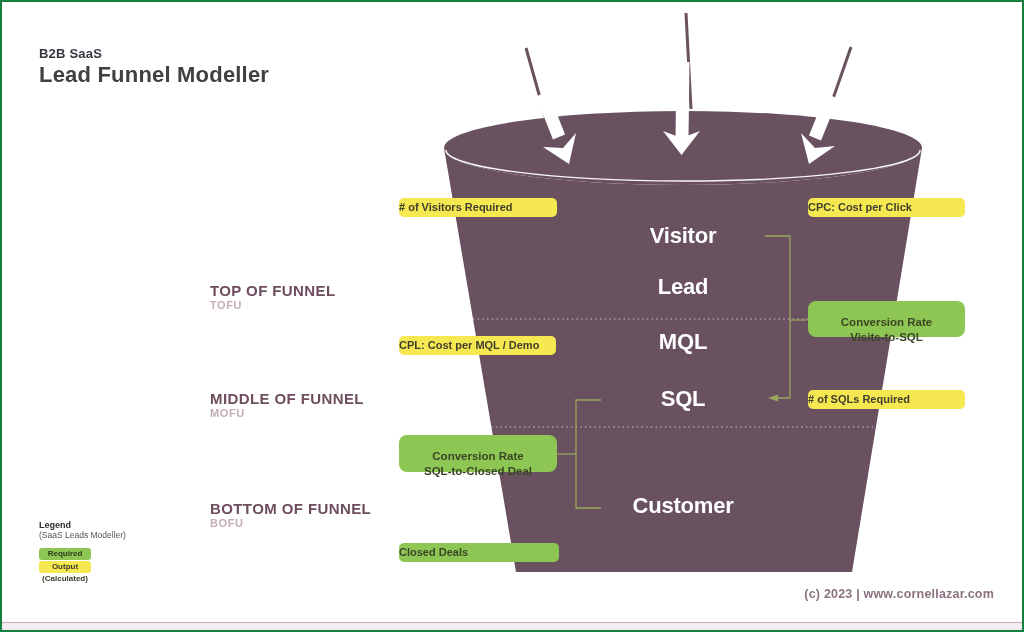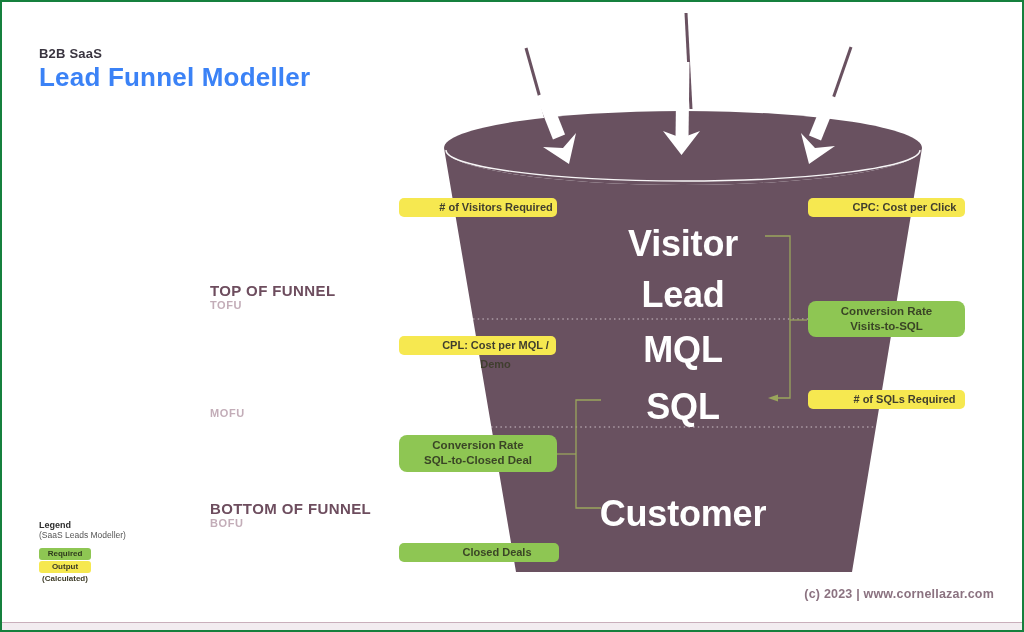--- a/index.html
+++ b/index.html
@@ -6,32 +6,32 @@
   .canvas{
     position:relative;width:1024px;height:632px;overflow:hidden;background:#ffffff;
     font-family:"Liberation Sans", sans-serif;
     box-sizing:border-box;border:2px solid #15803d;
   }
   .bottom-strip{position:absolute;left:0;right:0;bottom:0;height:7px;background:#f2ecf0;border-top:1px solid #c9afbb;}
   .abs{position:absolute;}
   svg{position:absolute;left:0;top:0;}
 
   .kicker{left:37px;top:44px;font-size:13px;font-weight:bold;color:#3a3540;letter-spacing:.2px;}
-  .title{left:37px;top:60px;font-size:26px;font-weight:bold;color:#3b82f6;letter-spacing:.2px;}
+  .title{left:37px;top:60px;font-size:22px;font-weight:bold;color:#404040;letter-spacing:.2px;}
 
   .section-label{left:208px;font-size:15px;font-weight:bold;color:#6d4d5e;letter-spacing:.4px;}
   .section-sub{left:208px;font-size:11px;font-weight:bold;color:#c3adb8;letter-spacing:.6px;}
 
-  .stage{left:531px;width:300px;text-align:center;color:#ffffff;font-size:36px;font-weight:bold;letter-spacing:-0.2px;}
+  .stage{left:531px;width:300px;text-align:center;color:#ffffff;font-size:22px;font-weight:bold;letter-spacing:-0.2px;}
 
-  .chip{box-sizing:border-box;height:19px;line-height:19px;text-align:center;font-size:11px;font-weight:bold;border-radius:5px;padding-left:36px;}
+  .chip{box-sizing:border-box;height:19px;line-height:19px;text-align:left;font-size:11px;font-weight:bold;border-radius:5px;}
   .chip.yellow{background:#f6e850;color:#403e2f;}
   .chip.green{background:#8ec653;color:#3a4526;}
   .label2{box-sizing:border-box;text-align:center;font-size:11.5px;font-weight:bold;border-radius:8px;
-          background:#8ec653;color:#3a4526;padding-top:3px;line-height:15px;}
+          background:#8ec653;color:#3a4526;padding-top:14px;line-height:15px;}
 
   .legend-title{left:37px;top:518px;font-size:9px;font-weight:bold;color:#2e2e2e;}
   .legend-sub{left:37px;top:528px;font-size:8.5px;color:#555;text-align:center;}
   .legend-chip{box-sizing:border-box;left:37px;width:52px;height:12px;line-height:12px;text-align:center;
                font-size:8px;font-weight:bold;border-radius:3px;}
   .legend-chip.green{background:#8ec653;color:#2f3a1d;}
   .legend-chip.yellow{background:#f6e850;color:#3c3a26;}
 
   .footer{right:28px;top:585px;font-size:12.5px;font-weight:bold;color:#8b7280;letter-spacing:.2px;}
 </style>
@@ -78,20 +78,21 @@
   <div class="abs title">Lead Funnel Modeller</div>
 
   <div class="abs stage" style="top:221px">Visitor</div>
   <div class="abs stage" style="top:272px">Lead</div>
   <div class="abs stage" style="top:327px">MQL</div>
   <div class="abs stage" style="top:384px">SQL</div>
   <div class="abs stage" style="top:491px">Customer</div>
 
   <div class="abs section-label" style="top:280px">TOP OF FUNNEL</div>
   <div class="abs section-sub" style="top:297px">TOFU</div>
+  <div class="abs section-label" style="top:388px">MIDDLE OF FUNNEL</div>
   <div class="abs section-sub" style="top:405px">MOFU</div>
   <div class="abs section-label" style="top:498px">BOTTOM OF FUNNEL</div>
   <div class="abs section-sub" style="top:515px">BOFU</div>
 
   <div class="abs chip yellow" style="left:397px;top:196px;width:158px"># of Visitors Required</div>
   <div class="abs chip yellow" style="left:806px;top:196px;width:157px">CPC: Cost per Click</div>
   <div class="abs chip yellow" style="left:397px;top:334px;width:157px">CPL: Cost per MQL / Demo</div>
   <div class="abs chip yellow" style="left:806px;top:388px;width:157px"># of SQLs Required</div>
 
   <div class="abs label2" style="left:806px;top:299px;width:157px;height:36px">

